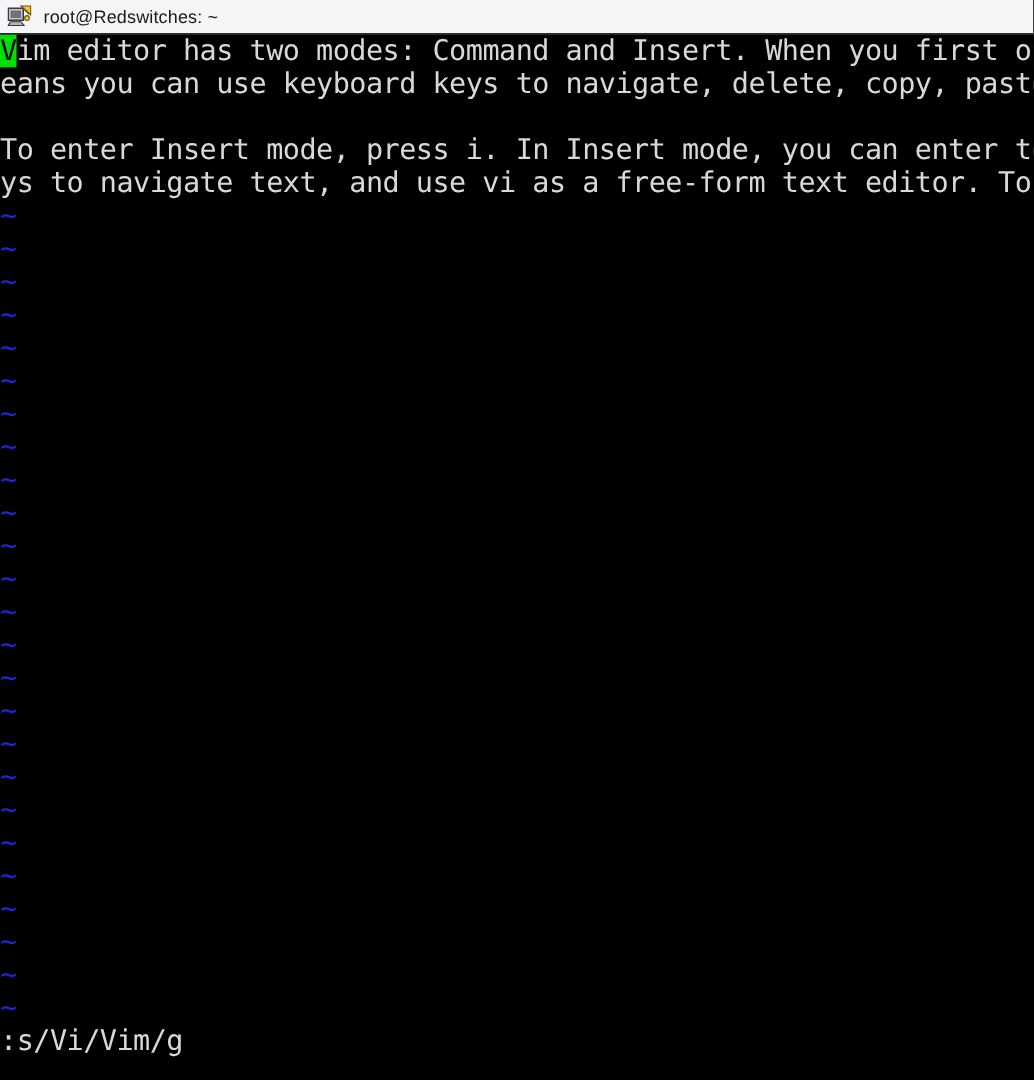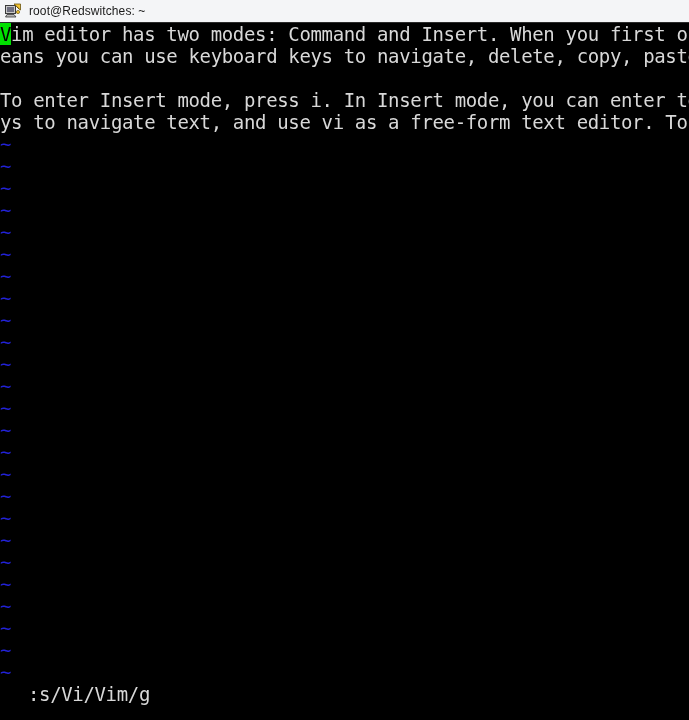--- a/index.html
+++ b/index.html
@@ -70,21 +70,21 @@
     white-space: pre;
   }
   .row {
     height: 22px;
     line-height: 22px;
     white-space: pre;
     overflow: hidden;
   }
   .row.text { color: #d8d8d8; }
   .row.tilde { color: #2222d8; }
-  .row.cmd { color: #d8d8d8; margin-left: 28px; }
+  .row.cmd { color: #d8d8d8; }
   .row.blank { color: #000000; }
 
   .cursor {
     background: #00e000;
     color: #000000;
   }
 </style>
 </head>
 <body>
 

